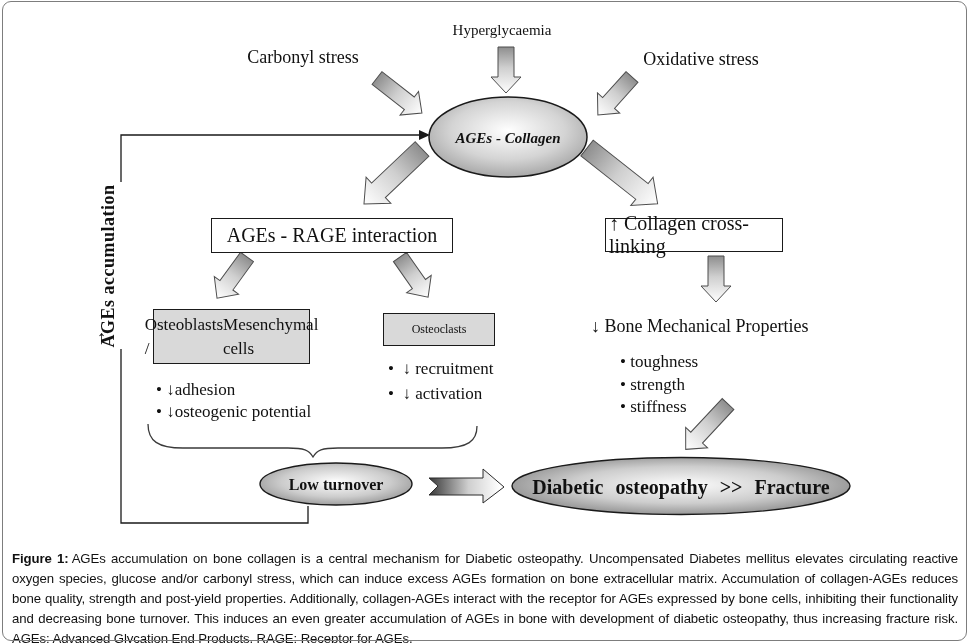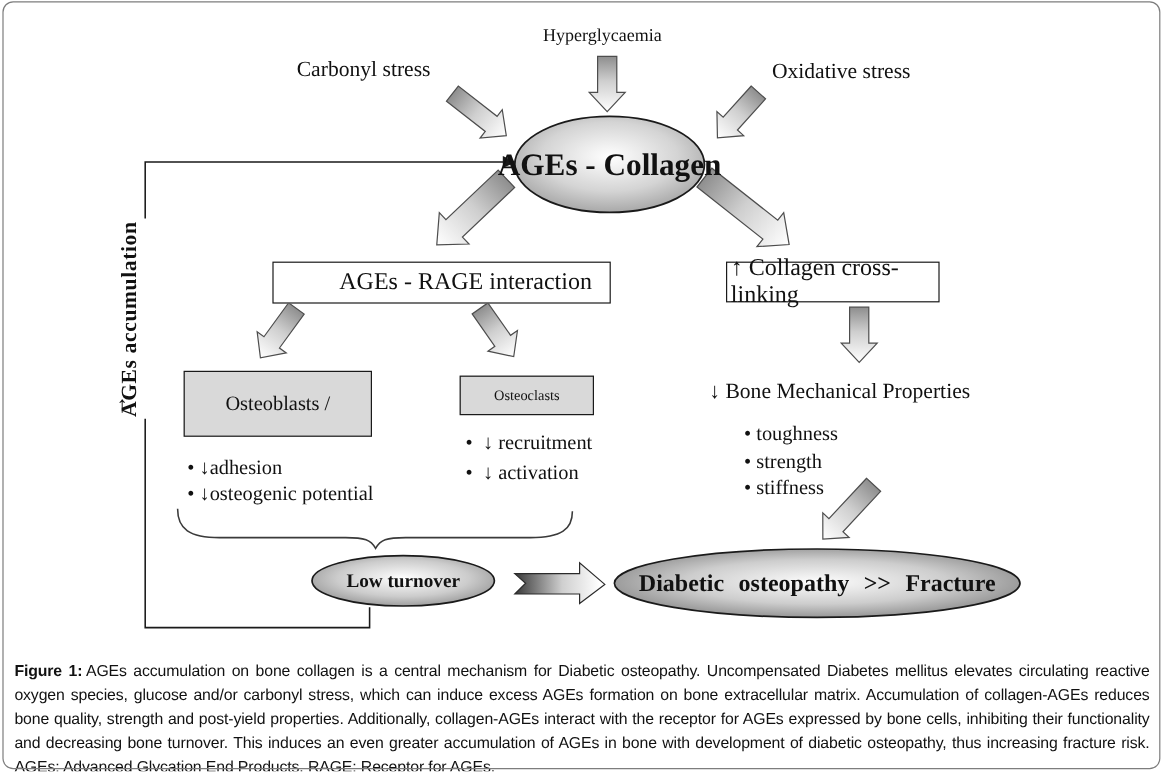--- a/index.html
+++ b/index.html
@@ -115,34 +115,35 @@
 
     <ellipse cx="508" cy="137" rx="79" ry="40" fill="url(#eg1)" stroke="#1a1a1a" stroke-width="1.5"></ellipse>
     <ellipse cx="336" cy="484" rx="76" ry="21" fill="url(#eg2)" stroke="#1a1a1a" stroke-width="1.4"></ellipse>
     <ellipse cx="681" cy="486" rx="169" ry="28.5" fill="url(#eg3)" stroke="#1a1a1a" stroke-width="1.4"></ellipse>
   </svg>
 
   <div class="abs ctr lbl-top" style="left:502px;top:22px;font-size:15px;">Hyperglycaemia</div>
   <div class="abs ctr lbl-top" style="left:303px;top:47px;">Carbonyl stress</div>
   <div class="abs ctr lbl-top" style="left:701px;top:49px;">Oxidative stress</div>
 
-  <div class="node-label" style="left:508px;top:138px;font-size:26px;">AGEs - Collagen</div>
+  <div class="node-label" style="left:508px;top:138px;font-size:15px;font-style:italic;">AGEs - Collagen</div>
 
   <div class="vertical-label">AGEs accumulation</div>
   <div class="up-arrow abs">↑</div>
 
-  <div class="box" style="left:227px;top:218px;width:240px;height:33px;padding-left:40px;">
+  <div class="box" style="left:211px;top:218px;width:240px;height:33px;">
     <span>AGEs - RAGE interaction</span>
   </div>
   <div class="box" style="left:605px;top:218px;width:178px;height:34px;justify-content:flex-start;padding-left:3px;box-sizing:border-box;">
     <span>↑ Collagen cross-linking</span>
   </div>
 
   <div class="box gray" style="left:153px;top:309px;width:155px;height:53px;font-size:17px;flex-direction:row;line-height:24px;">
     <span>Osteoblasts /</span>
+    <span>Mesenchymal cells</span>
   </div>
   <div class="box gray" style="left:383px;top:313px;width:110px;height:31px;font-size:12px;">
     <span>Osteoclasts</span>
   </div>
 
   <div class="bullets wide" style="left:388px;top:356px;line-height:25px;">
     <div class="bi">↓ recruitment</div>
     <div class="bi">↓ activation</div>
   </div>
 

